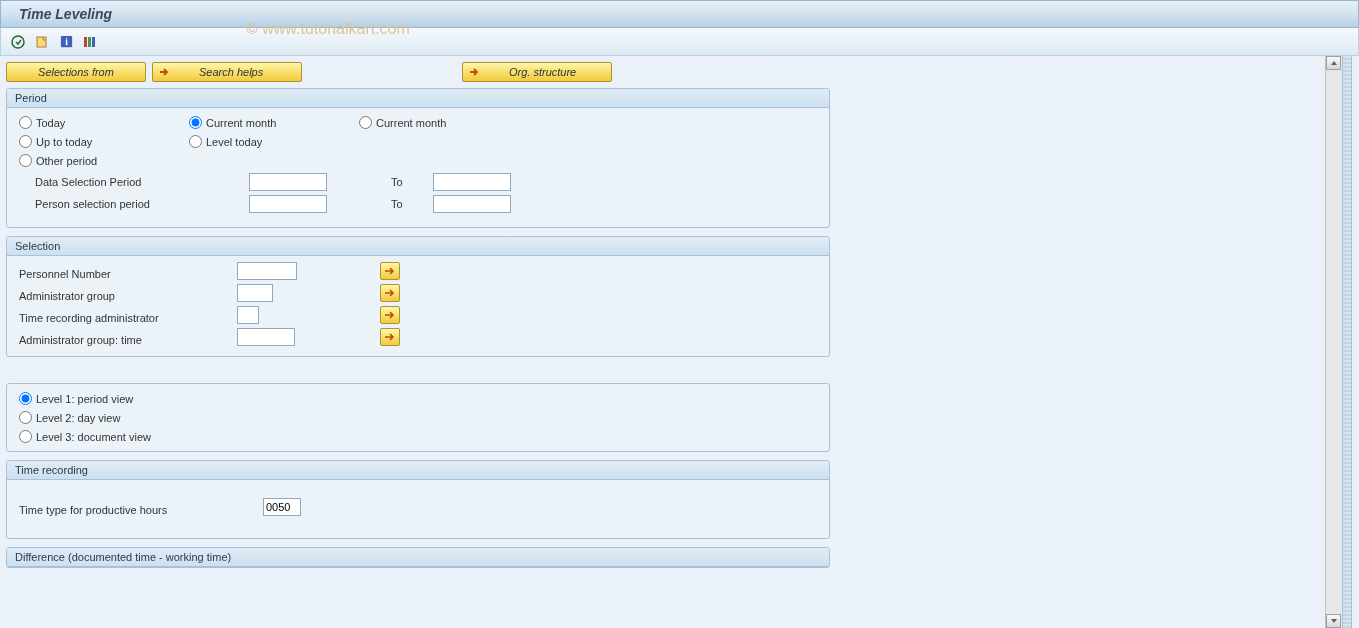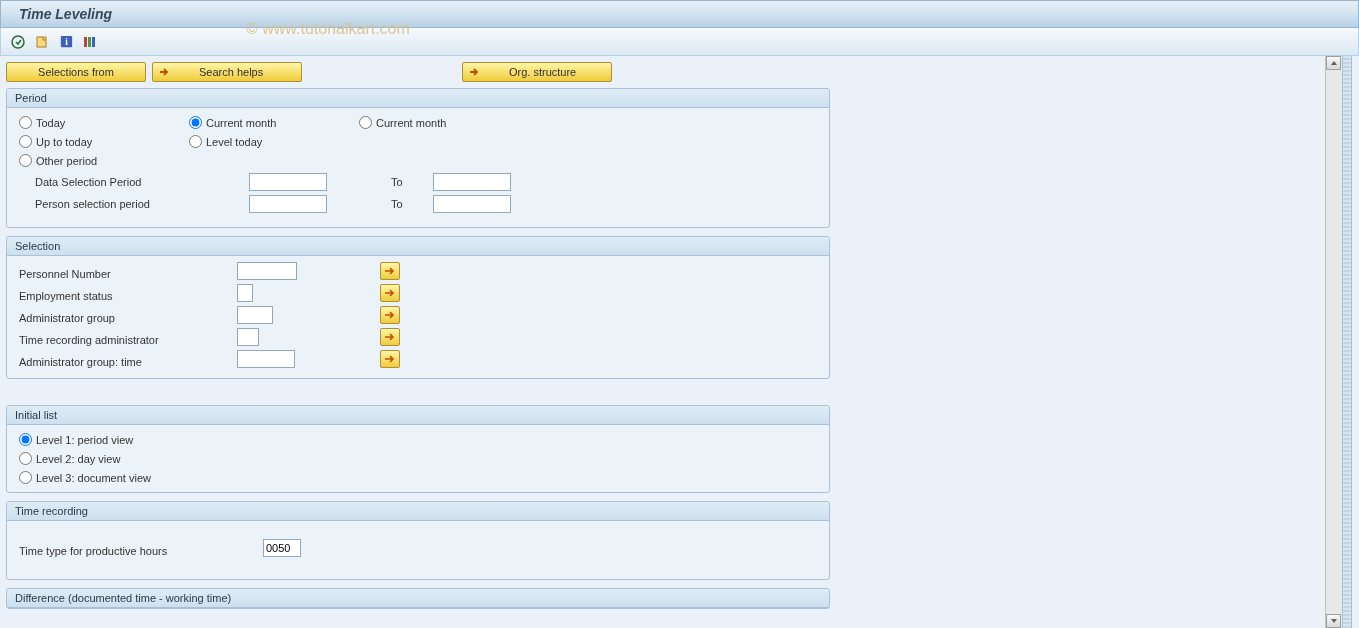--- a/index.html
+++ b/index.html
@@ -99,20 +99,21 @@
     .sap-button {
       background: linear-gradient(to bottom, #fff6a8 0%, #f8e070 50%, #f0cc3c 100%);
       border: 1px solid #b09030;
       height: 20px;
       display: flex;
       align-items: center;
       font-size: 11px;
       color: #333;
       cursor: pointer;
       border-radius: 2px;
+      font-style: italic;
     }
     .sap-button.wide { width: 140px; justify-content: center; }
     .sap-button.wider { width: 150px; justify-content: flex-start; padding-left: 4px; gap: 28px; }
     .btn-icon {
       width: 14px; height: 14px;
       display: inline-flex; align-items:center; justify-content:center;
     }
     .group-box {
       border: 1px solid #a8c0d8;
       border-radius: 3px;
@@ -307,30 +308,20 @@
           <span class="field-label" style="width:218px">Personnel Number</span>
           <input class="text-input" style="width: 60px;" value="">
           <span style="width:83px"></span>
           <div class="mult-sel-btn">
               <svg width="12" height="10" viewBox="0 0 12 10">
                 <path d="M1 5 h7 M6 2 l3 3 l-3 3" stroke="#c05000" stroke-width="1.6" fill="none"></path>
               </svg>
             </div>
         </div>
         <div class="field-row">
-          <span class="field-label" style="width:218px">Employment status</span>
-          <input class="text-input" style="width: 16px;" value="">
-          <span style="width:127px"></span>
-          <div class="mult-sel-btn">
-              <svg width="12" height="10" viewBox="0 0 12 10">
-                <path d="M1 5 h7 M6 2 l3 3 l-3 3" stroke="#c05000" stroke-width="1.6" fill="none"></path>
-              </svg>
-            </div>
-        </div>
-        <div class="field-row">
           <span class="field-label" style="width:218px">Administrator group</span>
           <input class="text-input" style="width: 36px;" value="">
           <span style="width:107px"></span>
           <div class="mult-sel-btn">
               <svg width="12" height="10" viewBox="0 0 12 10">
                 <path d="M1 5 h7 M6 2 l3 3 l-3 3" stroke="#c05000" stroke-width="1.6" fill="none"></path>
               </svg>
             </div>
         </div>
         <div class="field-row">
@@ -352,21 +343,20 @@
                 <path d="M1 5 h7 M6 2 l3 3 l-3 3" stroke="#c05000" stroke-width="1.6" fill="none"></path>
               </svg>
             </div>
         </div>
       </div>
     </div>
 
     <div class="gap-box"></div>
 
     <div class="group-box">
-      <div class="group-title">Initial list</div>
       <div class="group-body" style="padding:8px 12px;">
         <div style="margin-bottom:6px">
             <label class="radio-item" style="width:auto">
               <input type="radio" name="ilist" checked="" style="">
               <span>Level 1: period view</span>
             </label>
           </div>
         <div style="margin-bottom:6px">
             <label class="radio-item" style="width:auto">
               <input type="radio" name="ilist" style="">

